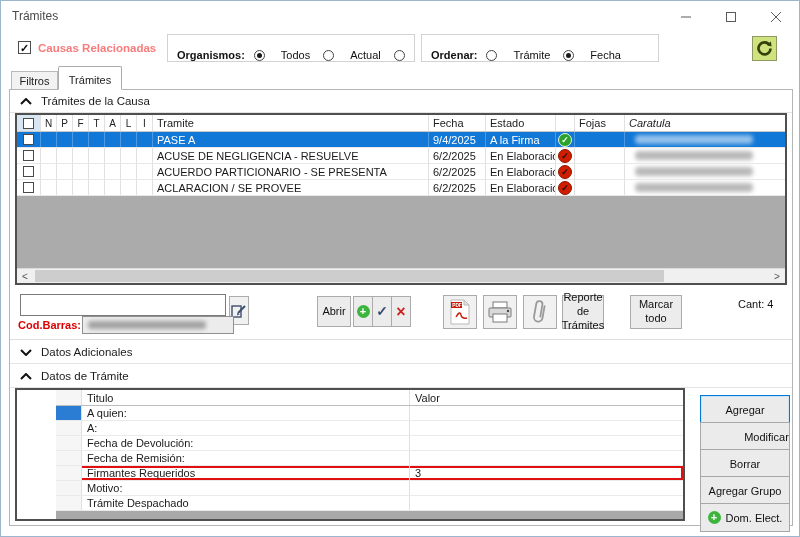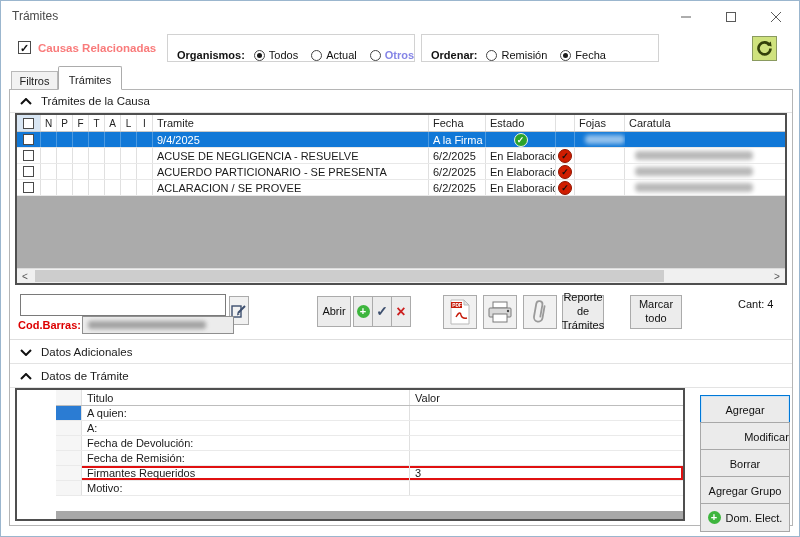--- a/index.html
+++ b/index.html
@@ -12,21 +12,21 @@
   .winbtns{position:absolute;right:1px;top:1px;display:flex;}
   .winbtn{width:45px;height:29px;display:flex;align-items:center;justify-content:center;cursor:default;}
   
   .causas{position:absolute;left:17px;top:40px;display:flex;align-items:center;gap:7px;}
   .cbx{display:inline-block;width:13px;height:13px;border:1px solid #4a4a4a;background:#fff;
        font-size:11px;line-height:12px;text-align:center;color:#111;font-weight:bold;}
   .causas-label{font-size:11.5px;font-weight:bold;color:#f97b7b;}
   .groupbox{position:absolute;top:33px;height:28px;border:1px solid #d2d2d2;background:#fff;
             display:flex;align-items:flex-end;gap:9px;padding:0 9px;font-size:11px;color:#111;}
   .gb-label{font-weight:bold;}
-  .radio{display:inline-flex;align-items:center;gap:4px;}
+  .radio{display:inline-flex;align-items:center;gap:16px;}
   .rdot{width:11px;height:11px;border:1px solid #444;border-radius:50%;background:#fff;position:relative;}
   .rdot.on::after{content:"";position:absolute;left:2px;top:2px;width:5px;height:5px;border-radius:50%;background:#1a1a1a;}
   .rlabel{font-size:11px;}
   .rlabel.accent{color:#8585e6;font-weight:bold;}
   .refresh{position:absolute;left:751px;top:35px;width:25px;height:25px;background:#cfe27e;
            border:1px solid #8a9a60;display:flex;align-items:center;justify-content:center;}
   
   .tab{position:absolute;font-size:11px;color:#222;display:flex;align-items:flex-end;justify-content:center;padding-bottom:3px;}
   .tab:not(.active){left:10px;top:70px;width:47px;height:19px;background:#f2f2f2;border:1px solid #b9b9b9;border-bottom:none;}
   .tab.active{left:57px;top:65px;width:64px;height:24px;background:#fff;border:1px solid #acacac;border-bottom:1px solid #fff;
@@ -36,21 +36,21 @@
   .sec{position:absolute;left:0;right:0;height:23px;display:flex;align-items:center;gap:9px;padding-left:10px;
        border-bottom:1px solid #e3e3e3;background:#fff;font-size:11.5px;color:#1a1a1a;}
   .sec .chev{display:flex;align-items:center;}
   
   .table1{position:absolute;left:5px;top:23px;width:772px;height:172px;border:2px solid #4f4f4f;
           display:flex;flex-direction:column;background:#fff;
           --t1cols:24px 16px 16px 16px 16px 16px 16px 16px 276px 57px 70px 19px 50px 1fr;}
   .t1row{display:grid;grid-template-columns:var(--t1cols);height:16px;font-size:11px;color:#1a1a1a;background:#fff;}
   .t1h{height:17px;border-bottom:1px solid #c9c9c9;}
   .c{display:flex;align-items:center;overflow:hidden;white-space:nowrap;border-right:1px solid #e0e0e0;}
-  .c.last{border-right:none;}
+  .c.last{border-right:none;font-style:italic;}
   .pl{padding-left:4px;}
   .hc{color:#222;}
   .lc{justify-content:center;font-size:10px;}
   .cbc{justify-content:center;}
   .hb{background:#d8e6f4;}
   .cbc .cbx{width:11px;height:11px;}
   .t1rows .t1row{border-bottom:1px solid #e8e8e8;}
   .t1row.sel{background:#1178d7;color:#fff;}
   .t1row.sel .c{border-right-color:rgba(255,255,255,.25);}
   .stc{justify-content:center;}
@@ -154,21 +154,21 @@
           <span class="rdot"></span>
           <span class="rlabel accent">Otros</span>
         </span>
       </span>
   </div>
   <div class="groupbox" style="left:420px;width:238px;">
     <span class="gb-label">Ordenar:</span>
     <span class="radios" style="display:inline-flex;gap:13px;">
         <span class="radio">
           <span class="rdot"></span>
-          <span class="rlabel">Remisión</span>
+          <span class="rlabel">Trámite</span>
         </span>
         <span class="radio">
           <span class="rdot on"></span>
           <span class="rlabel">Fecha</span>
         </span>
       </span>
   </div>
   <div class="refresh">
     <svg width="17" height="17" viewBox="0 0 17 17">
       <path d="M13.6 5.2 A6 6 0 1 0 14.5 8.5" fill="none" stroke="#33400a" stroke-width="2.6"></path>
@@ -216,20 +216,21 @@
             <div class="c cbc">
               <span class="cbx"></span>
             </div>
             <div class="c lc"></div>
             <div class="c lc"></div>
             <div class="c lc"></div>
             <div class="c lc"></div>
             <div class="c lc"></div>
             <div class="c lc"></div>
             <div class="c lc"></div>
+            <div class="c pl">PASE A</div>
             <div class="c pl">9/4/2025</div>
             <div class="c pl">A la Firma</div>
             <div class="c stc">
               <span class="sic green">✓</span>
             </div>
             <div class="c pl"></div>
             <div class="c pl last">
               <div class="streak"></div>
             </div>
           </div>
@@ -417,20 +418,25 @@
           <div class="t2row hl">
             <div class="c2 selc"></div>
             <div class="c2 tit">Firmantes Requeridos</div>
             <div class="c2 val">3</div>
           </div>
           <div class="t2row">
             <div class="c2 selc"></div>
             <div class="c2 tit">Motivo:</div>
             <div class="c2 val"></div>
           </div>
+          <div class="t2row">
+            <div class="c2 selc"></div>
+            <div class="c2 tit">Trámite Despachado</div>
+            <div class="c2 val"></div>
+          </div>
         </div>
       <div class="t2fill"></div>
       <div class="t2strip"></div>
     </div>
 
     <div id="sidebtns">
         <div class="sbtn focus" style="top: 305px;">
           <span>Agregar</span>
         </div>
         <div class="sbtn" style="top: 332px; padding-left: 43px;">

